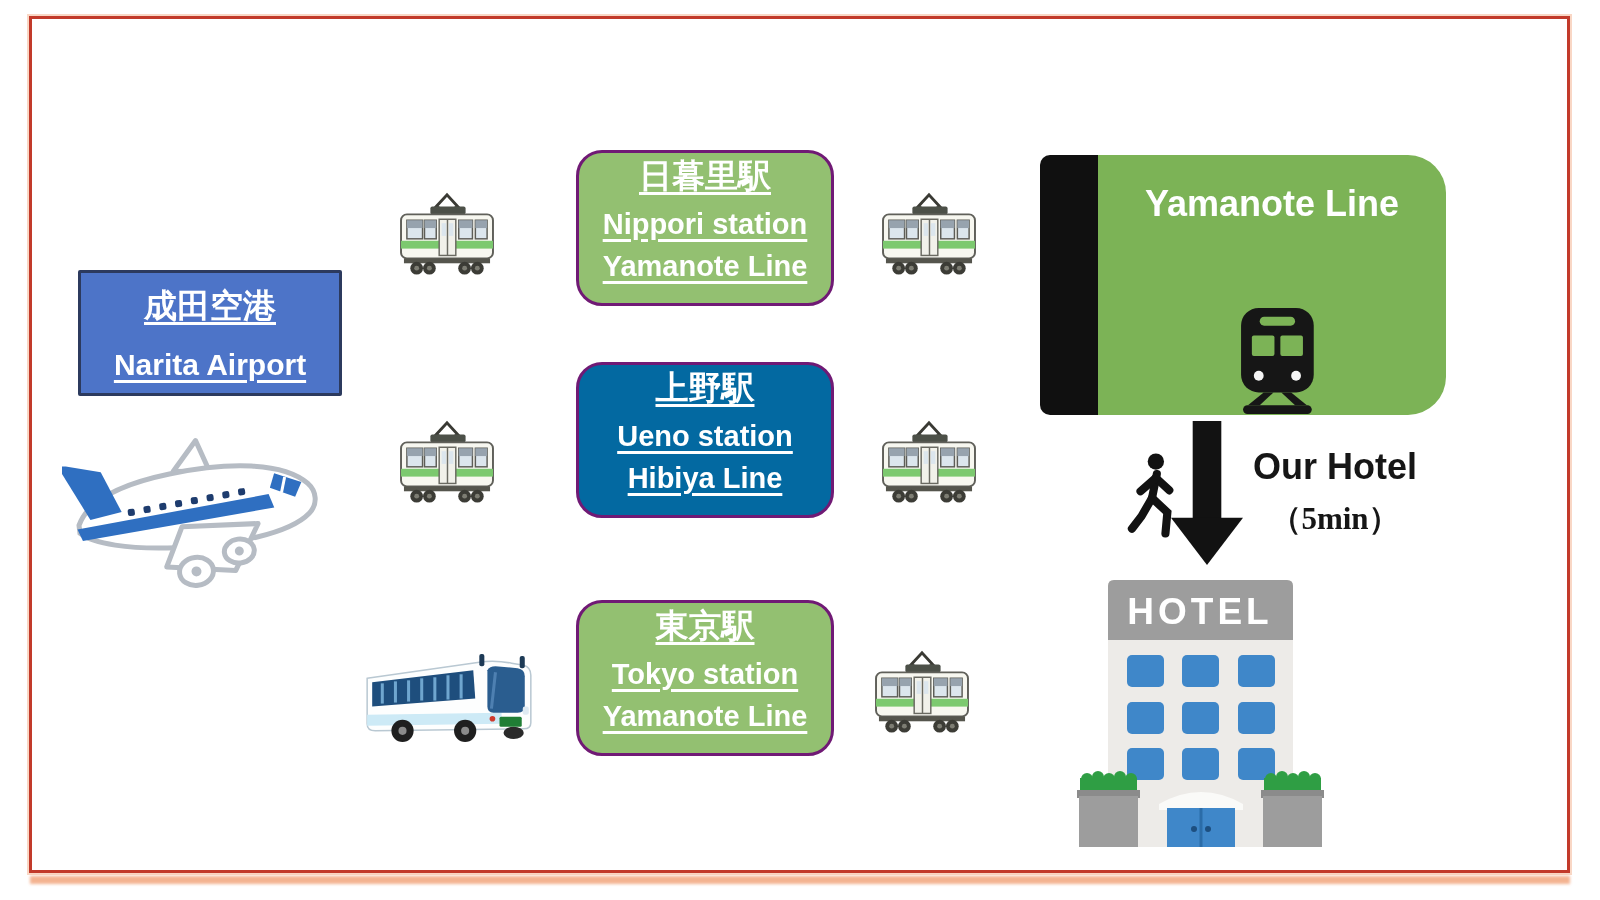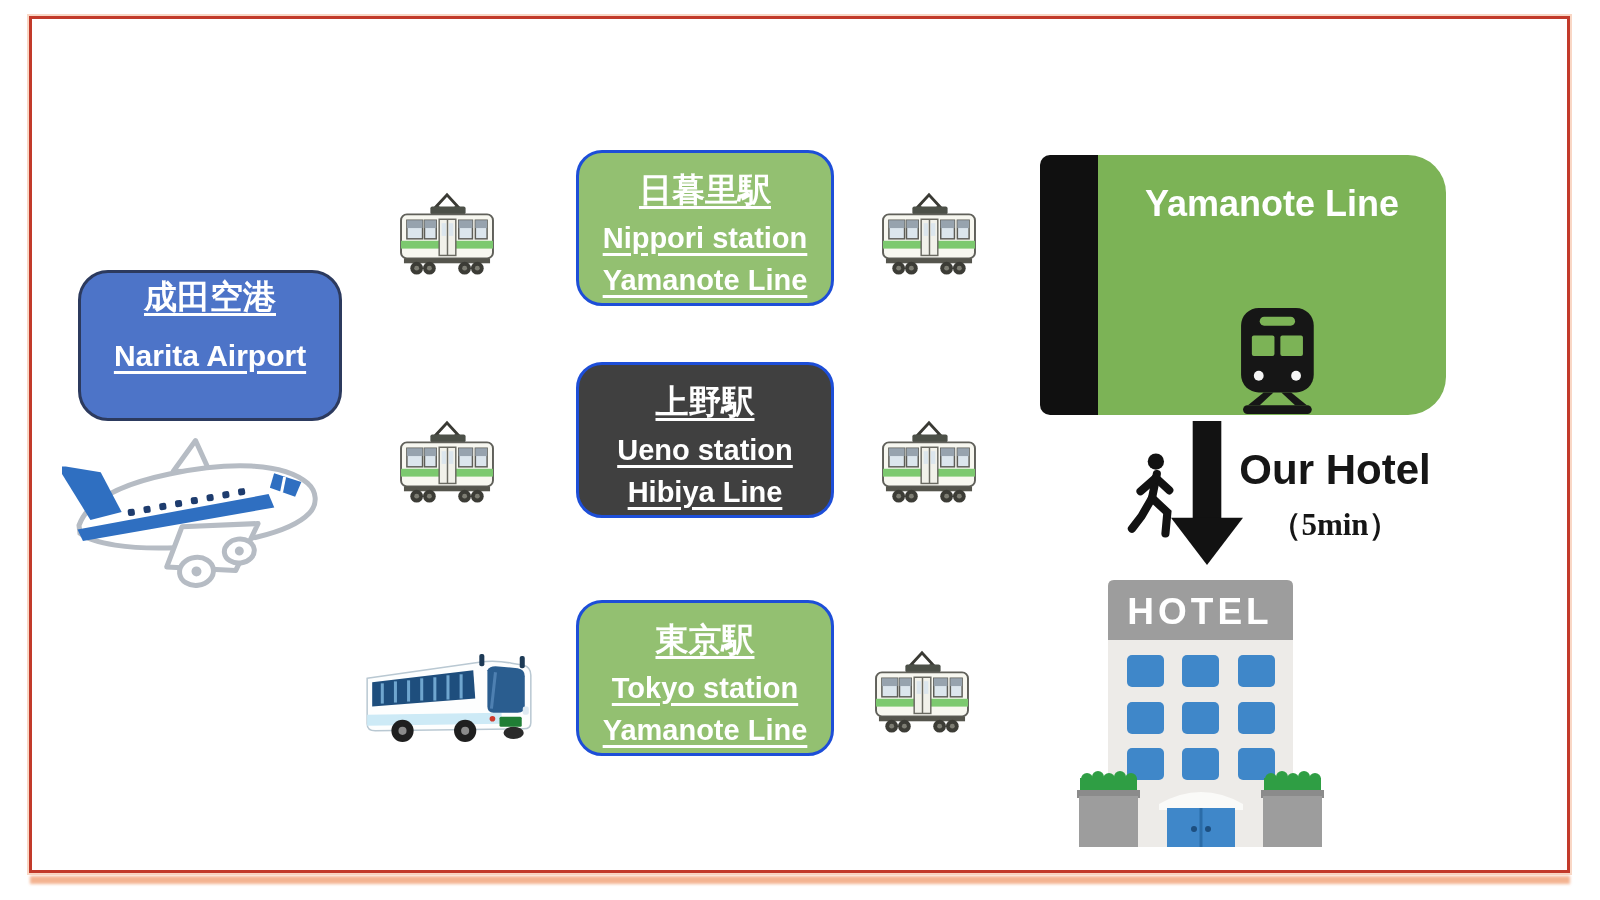--- a/index.html
+++ b/index.html
@@ -8,41 +8,41 @@
   .abs{position:absolute;}
   
   .frame{left:29px;top:16px;width:1535px;height:851px;border:3px solid #c23a2a;
          box-shadow:0 0 0 2px rgba(242,166,126,.45);}
   .salmon-bottom{left:30px;top:876px;width:1540px;height:8px;background:#f2a67e;filter:blur(1.5px);opacity:.85;}
   
   .title{left:0;right:0;top:40px;text-align:center;font-size:47px;font-weight:bold;color:#161616;letter-spacing:.5px;}
   
   .box{box-sizing:border-box;color:#fff;font-weight:bold;text-align:center;}
   .u{text-decoration:underline;text-decoration-thickness:2.5px;text-underline-offset:5px;}
-  .origin-box{left:78px;top:270px;width:264px;height:151px;background:#4d74c8;
-              border:3px solid #2c3a5e;border-radius:30px;padding-top:2px;}
+  .origin-box{left:78px;top:270px;width:264px;height:126px;background:#4d74c8;
+              border:3px solid #2c3a5e;border-radius:2px;padding-top:11px;}
   .origin-box .jp{font-size:33px;}
   .origin-box .en{font-size:30px;margin-top:19px;}
-  .station-box{left:576px;width:258px;height:156px;border:3px solid #1d4ed8;border-radius:26px;padding-top:15px;}
+  .station-box{left:576px;width:258px;height:156px;border:3px solid #701a75;border-radius:26px;padding-top:1px;}
   .station-green{background:#93c071;}
-  .station-gray{background:#404040;}
+  .station-gray{background:#0369a1;}
   .station-box .jp{font-size:33px;}
   .station-box .en{font-size:29px;margin-top:9px;}
   .station-box .line{font-size:29px;margin-top:9px;}
   
   .dest-box{left:1040px;top:155px;width:406px;height:260px;border-radius:10px 38px 38px 10px;
             overflow:hidden;display:flex;}
   .dest-bar{width:58px;background:#101010;}
   .dest-green{flex:1;background:#7cb356;color:#fff;font-weight:bold;text-align:center;position:relative;}
   .dest-line{font-size:36px;margin-top:28px;}
   .dest-station{font-size:30px;margin-top:14px;}
   .dest-train{position:absolute;left:50%;transform:translateX(-44%);bottom:0;width:90px;height:110px;}
   
   .ourhotel{left:1233px;top:446px;width:204px;text-align:center;color:#161616;font-weight:bold;}
-  .ourhotel .big{font-size:42px;}
+  .ourhotel .big{font-size:36px;}
   .ourhotel .small{font-size:31px;margin-top:10px;font-family:Liberation Serif, serif;}
   svg{display:block;}
 </style>
 </head>
 <body>
 
 <div class="stage">
 
   <svg width="0" height="0" style="position:absolute" aria-hidden="true">
     <defs>

